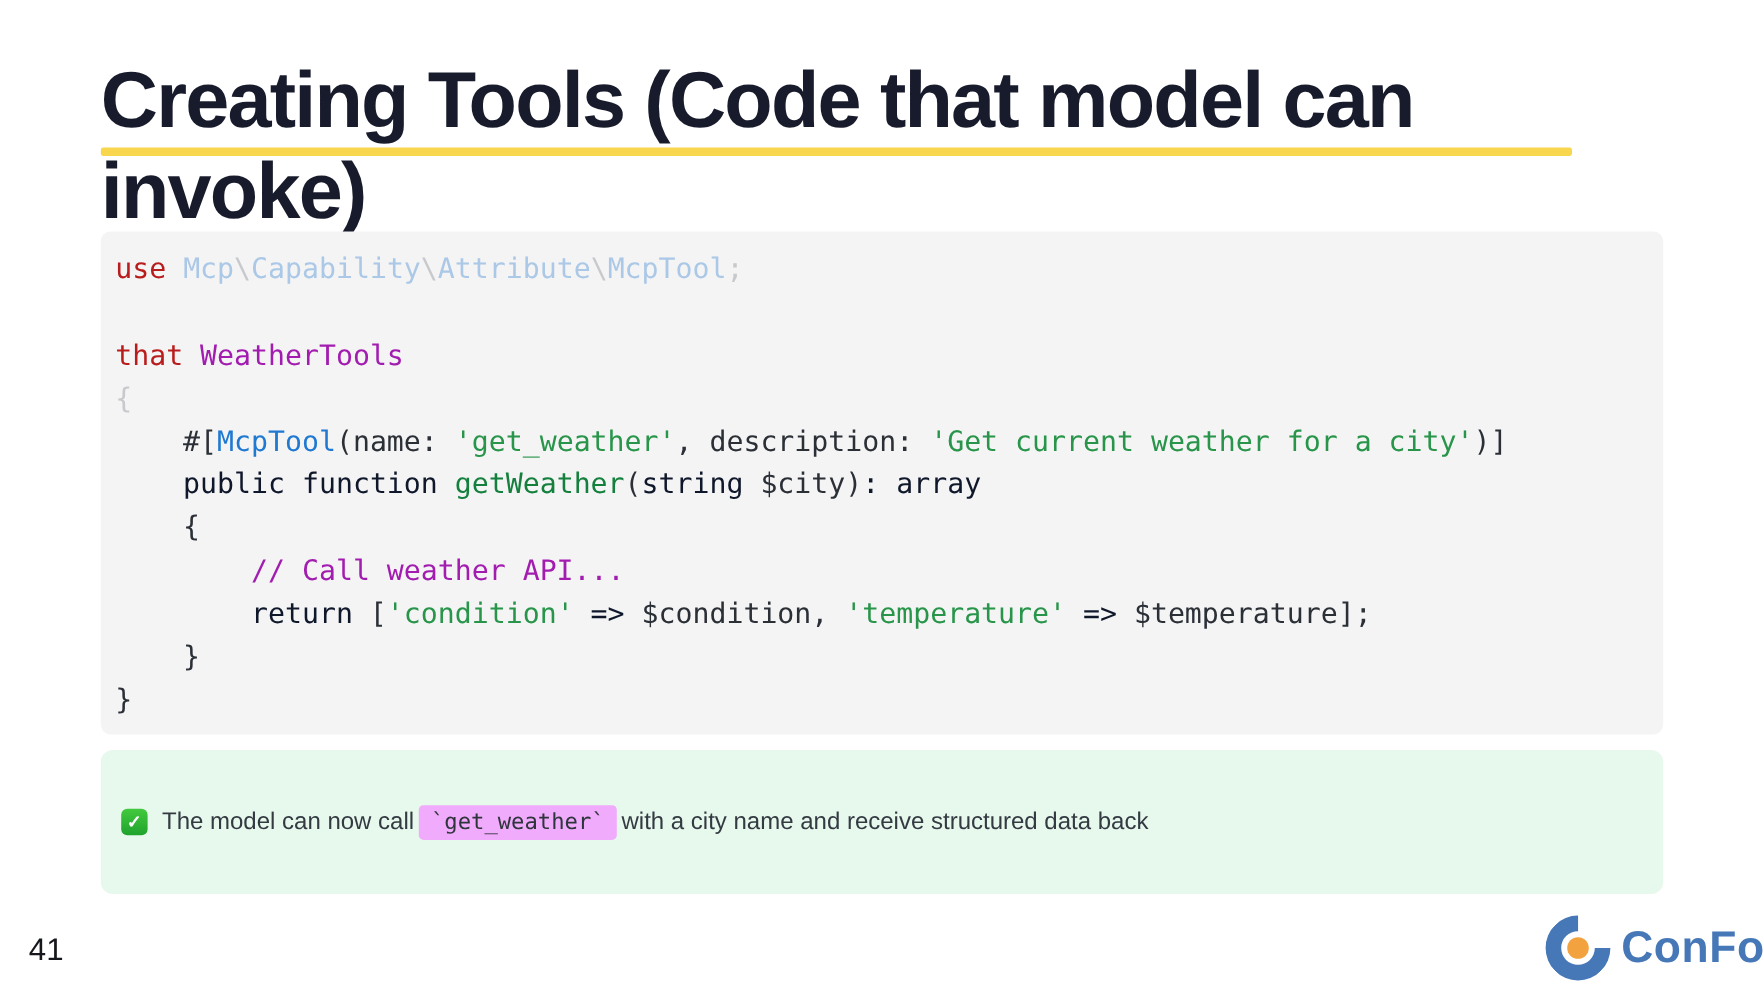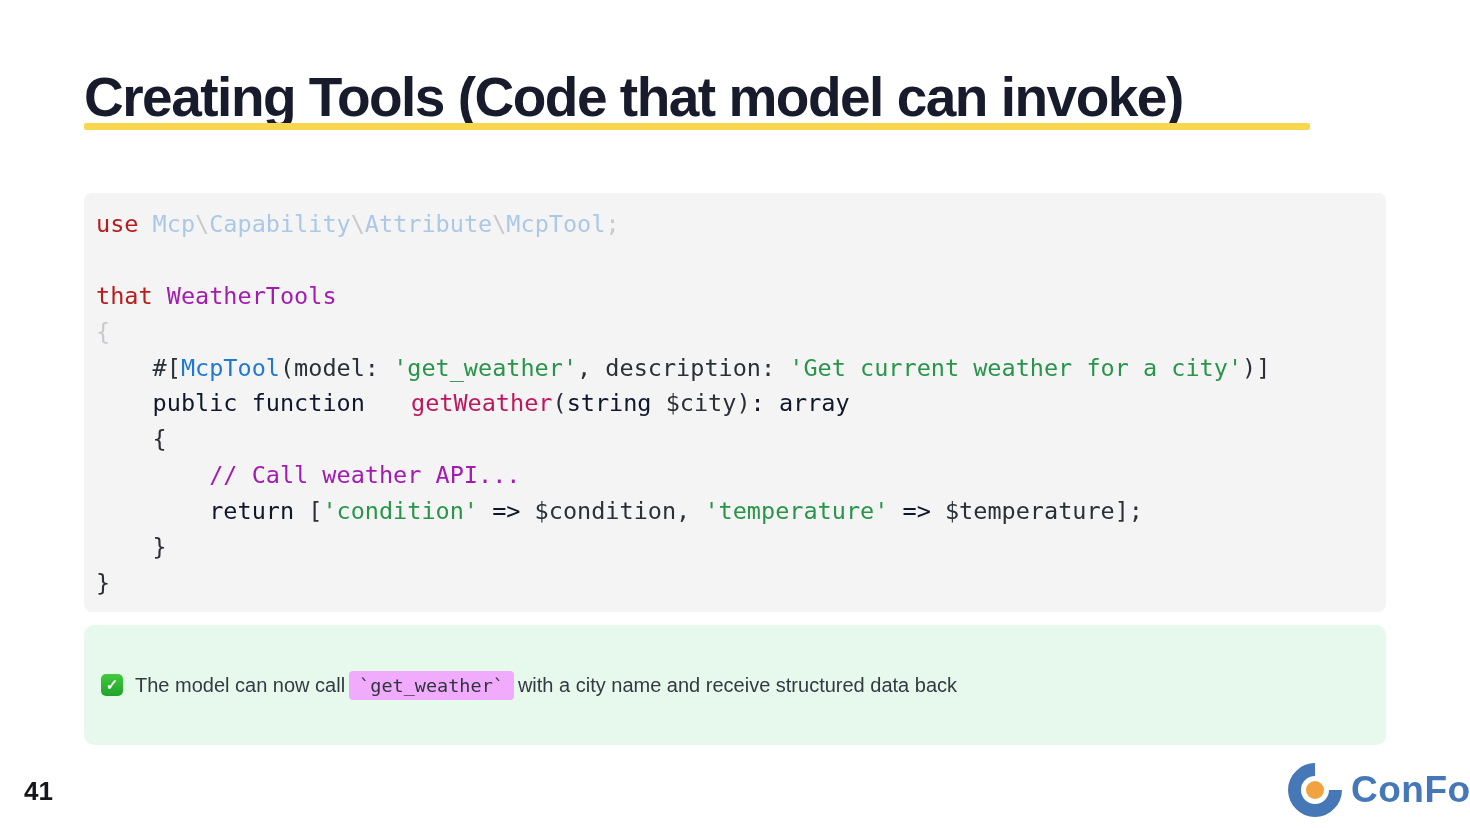--- a/index.html
+++ b/index.html
@@ -4,23 +4,23 @@
 <style>
   html,body{margin:0;padding:0;background:#ffffff;}
   .slide{
     position:relative;
     width:1470px;height:828px;
     background:#ffffff;
     font-family:"Liberation Sans", sans-serif;
     overflow:hidden;
   }
   .page-title{
-    position:absolute;left:84px;top:65px;
+    position:absolute;left:84px;top:45px;
     width:1300px;
-    font-size:55px;font-weight:800;letter-spacing:-1.5px;
+    font-size:66px;font-weight:800;letter-spacing:-1.5px;
     color:#181b2c;
     font-family:"Liberation Sans", sans-serif;
   }
   .title-underline{
     position:absolute;left:84px;top:123px;
     width:1226px;height:7px;
     background:#f8d64e;border-radius:2px;
   }
   .code-block{
     position:absolute;left:84px;top:193px;
@@ -28,21 +28,21 @@
     box-sizing:border-box;
     background:#f4f4f5;border-radius:8px;
     padding:14px 12px 9px 12px;
     font-family:"DejaVu Sans Mono", monospace;
     font-size:23.5px;
   }
   .code-line{white-space:pre;line-height:35.9px;height:35.9px;}
   .tok-plain{color:#2b2f36;}
   .tok-kw{color:#0f172a;}
   .tok-type{color:#2079d1;}
-  .tok-func{color:#be185d;margin-left:32px;}
+  .tok-func{color:#15803d;}
   .tok-str{color:#28954a;}
   .tok-cmt{color:#a21caf;}
   .tok-kw-dim{color:#b91c1c;}
   .tok-ns-dim{color:#abc8e7;}
   .tok-type-dim{color:#a21caf;}
   .tok-punct-dim{color:#c8c9cd;}
   .callout{
     position:absolute;left:84px;top:625px;
     width:1302px;height:120px;
     box-sizing:border-box;
@@ -62,21 +62,21 @@
   .callout-text{display:inline-flex;align-items:center;gap:4px;}
   .inline-code{
     background:#f0abfc;
     border-radius:4px;
     padding:4px 10px;
     font-family:"DejaVu Sans Mono", monospace;
     font-size:18.5px;color:#2f353c;
   }
   .page-number{
     position:absolute;left:24px;top:776px;
-    font-size:26px;font-weight:bold;color:#15171c;
+    font-size:26px;font-weight:normal;color:#15171c;
   }
   .logo{
     position:absolute;left:1288px;top:763px;
     display:flex;align-items:center;gap:9px;
   }
   .logo-mark{
     position:relative;
     width:28px;height:28px;
     border:13px solid #4678b8;
     border-right-color:transparent;
@@ -102,21 +102,21 @@
 <div class="slide">
 
   <h1 class="page-title" style="margin:0;">Creating Tools (Code that model can invoke)</h1>
   <div class="title-underline"></div>
 
   <div class="code-block">
       <div class="code-line"><span class="tok-kw-dim">use</span><span class="tok-plain"> </span><span class="tok-ns-dim">Mcp</span><span class="tok-punct-dim">\</span><span class="tok-ns-dim">Capability</span><span class="tok-punct-dim">\</span><span class="tok-ns-dim">Attribute</span><span class="tok-punct-dim">\</span><span class="tok-ns-dim">McpTool</span><span class="tok-punct-dim">;</span></div>
       <div class="code-line">&nbsp;</div>
       <div class="code-line"><span class="tok-kw-dim">that</span><span class="tok-plain"> </span><span class="tok-type-dim">WeatherTools</span></div>
       <div class="code-line"><span class="tok-punct-dim">{</span></div>
-      <div class="code-line"><span class="tok-plain">    #[</span><span class="tok-type">McpTool</span><span class="tok-plain">(model: </span><span class="tok-str">'get_weather'</span><span class="tok-plain">, description: </span><span class="tok-str">'Get current weather for a city'</span><span class="tok-plain">)]</span></div>
+      <div class="code-line"><span class="tok-plain">    #[</span><span class="tok-type">McpTool</span><span class="tok-plain">(name: </span><span class="tok-str">'get_weather'</span><span class="tok-plain">, description: </span><span class="tok-str">'Get current weather for a city'</span><span class="tok-plain">)]</span></div>
       <div class="code-line"><span class="tok-plain">    </span><span class="tok-kw">public</span><span class="tok-plain"> </span><span class="tok-kw">function</span><span class="tok-plain"> </span><span class="tok-func">getWeather</span><span class="tok-plain">(</span><span class="tok-kw">string</span><span class="tok-plain"> $city)</span><span class="tok-kw">:</span><span class="tok-plain"> </span><span class="tok-kw">array</span></div>
       <div class="code-line"><span class="tok-plain">    {</span></div>
       <div class="code-line"><span class="tok-cmt">        // Call weather API...</span></div>
       <div class="code-line"><span class="tok-plain">        </span><span class="tok-kw">return</span><span class="tok-plain"> [</span><span class="tok-str">'condition'</span><span class="tok-plain"> </span><span class="tok-kw">=&gt;</span><span class="tok-plain"> $condition, </span><span class="tok-str">'temperature'</span><span class="tok-plain"> </span><span class="tok-kw">=&gt;</span><span class="tok-plain"> $temperature];</span></div>
       <div class="code-line"><span class="tok-plain">    }</span></div>
       <div class="code-line"><span class="tok-plain">}</span></div>
     </div>
 
   <div class="callout">
     <span class="check-icon">✓</span>

